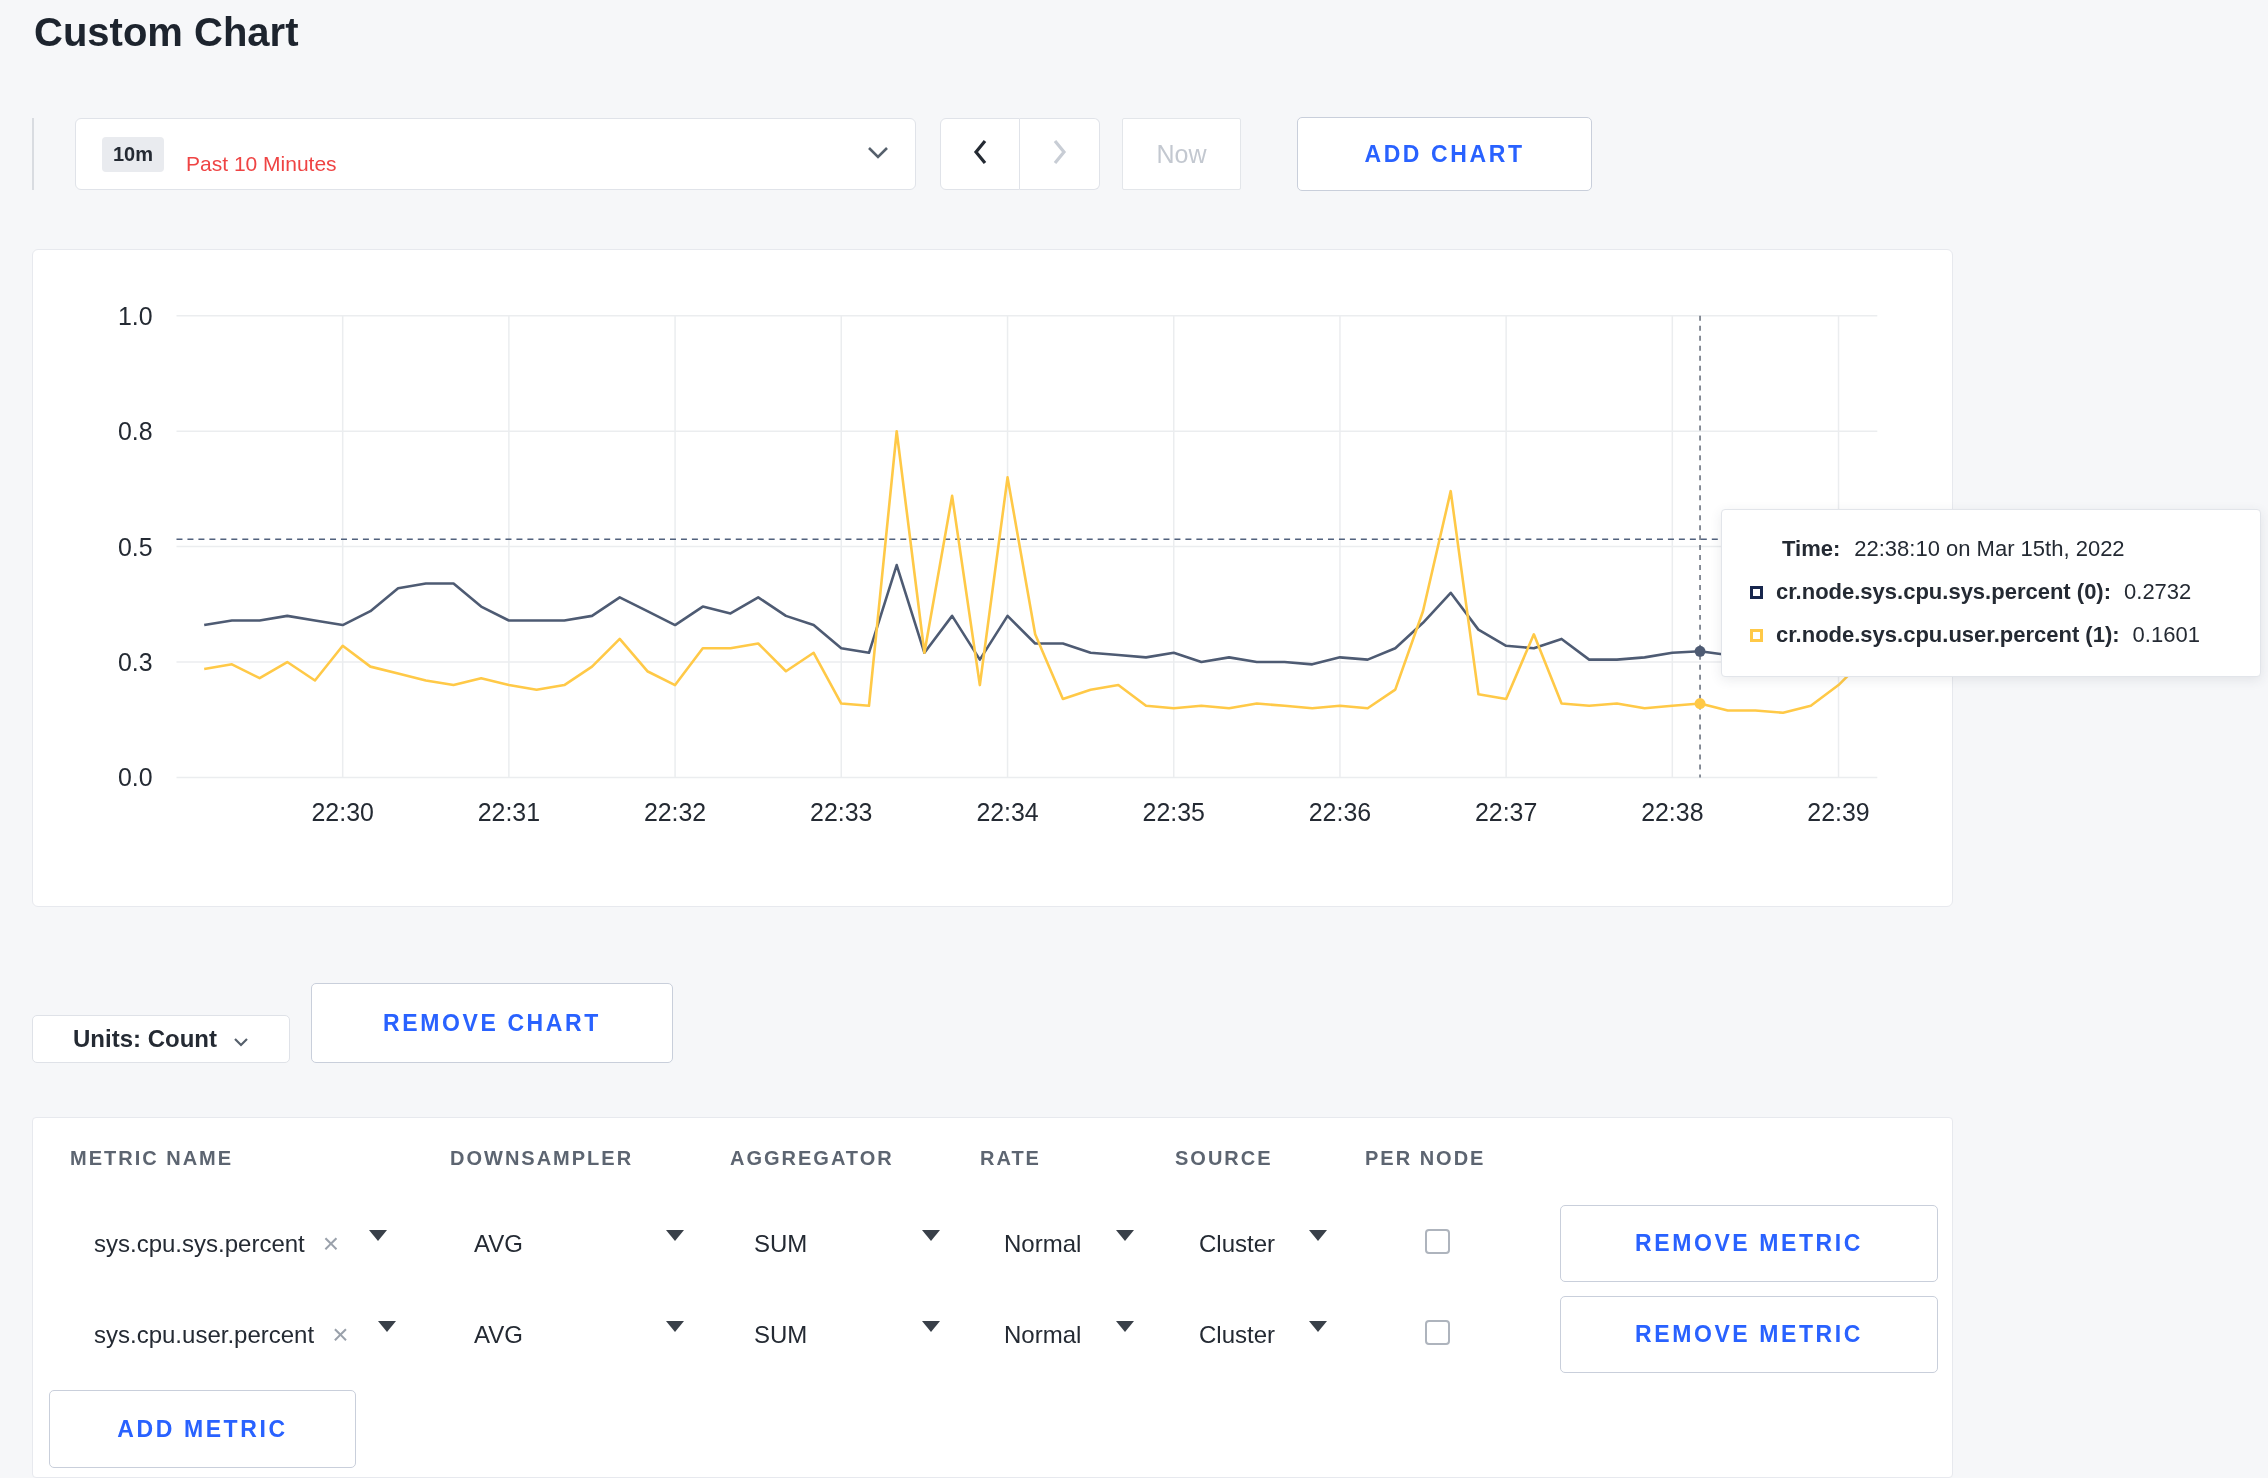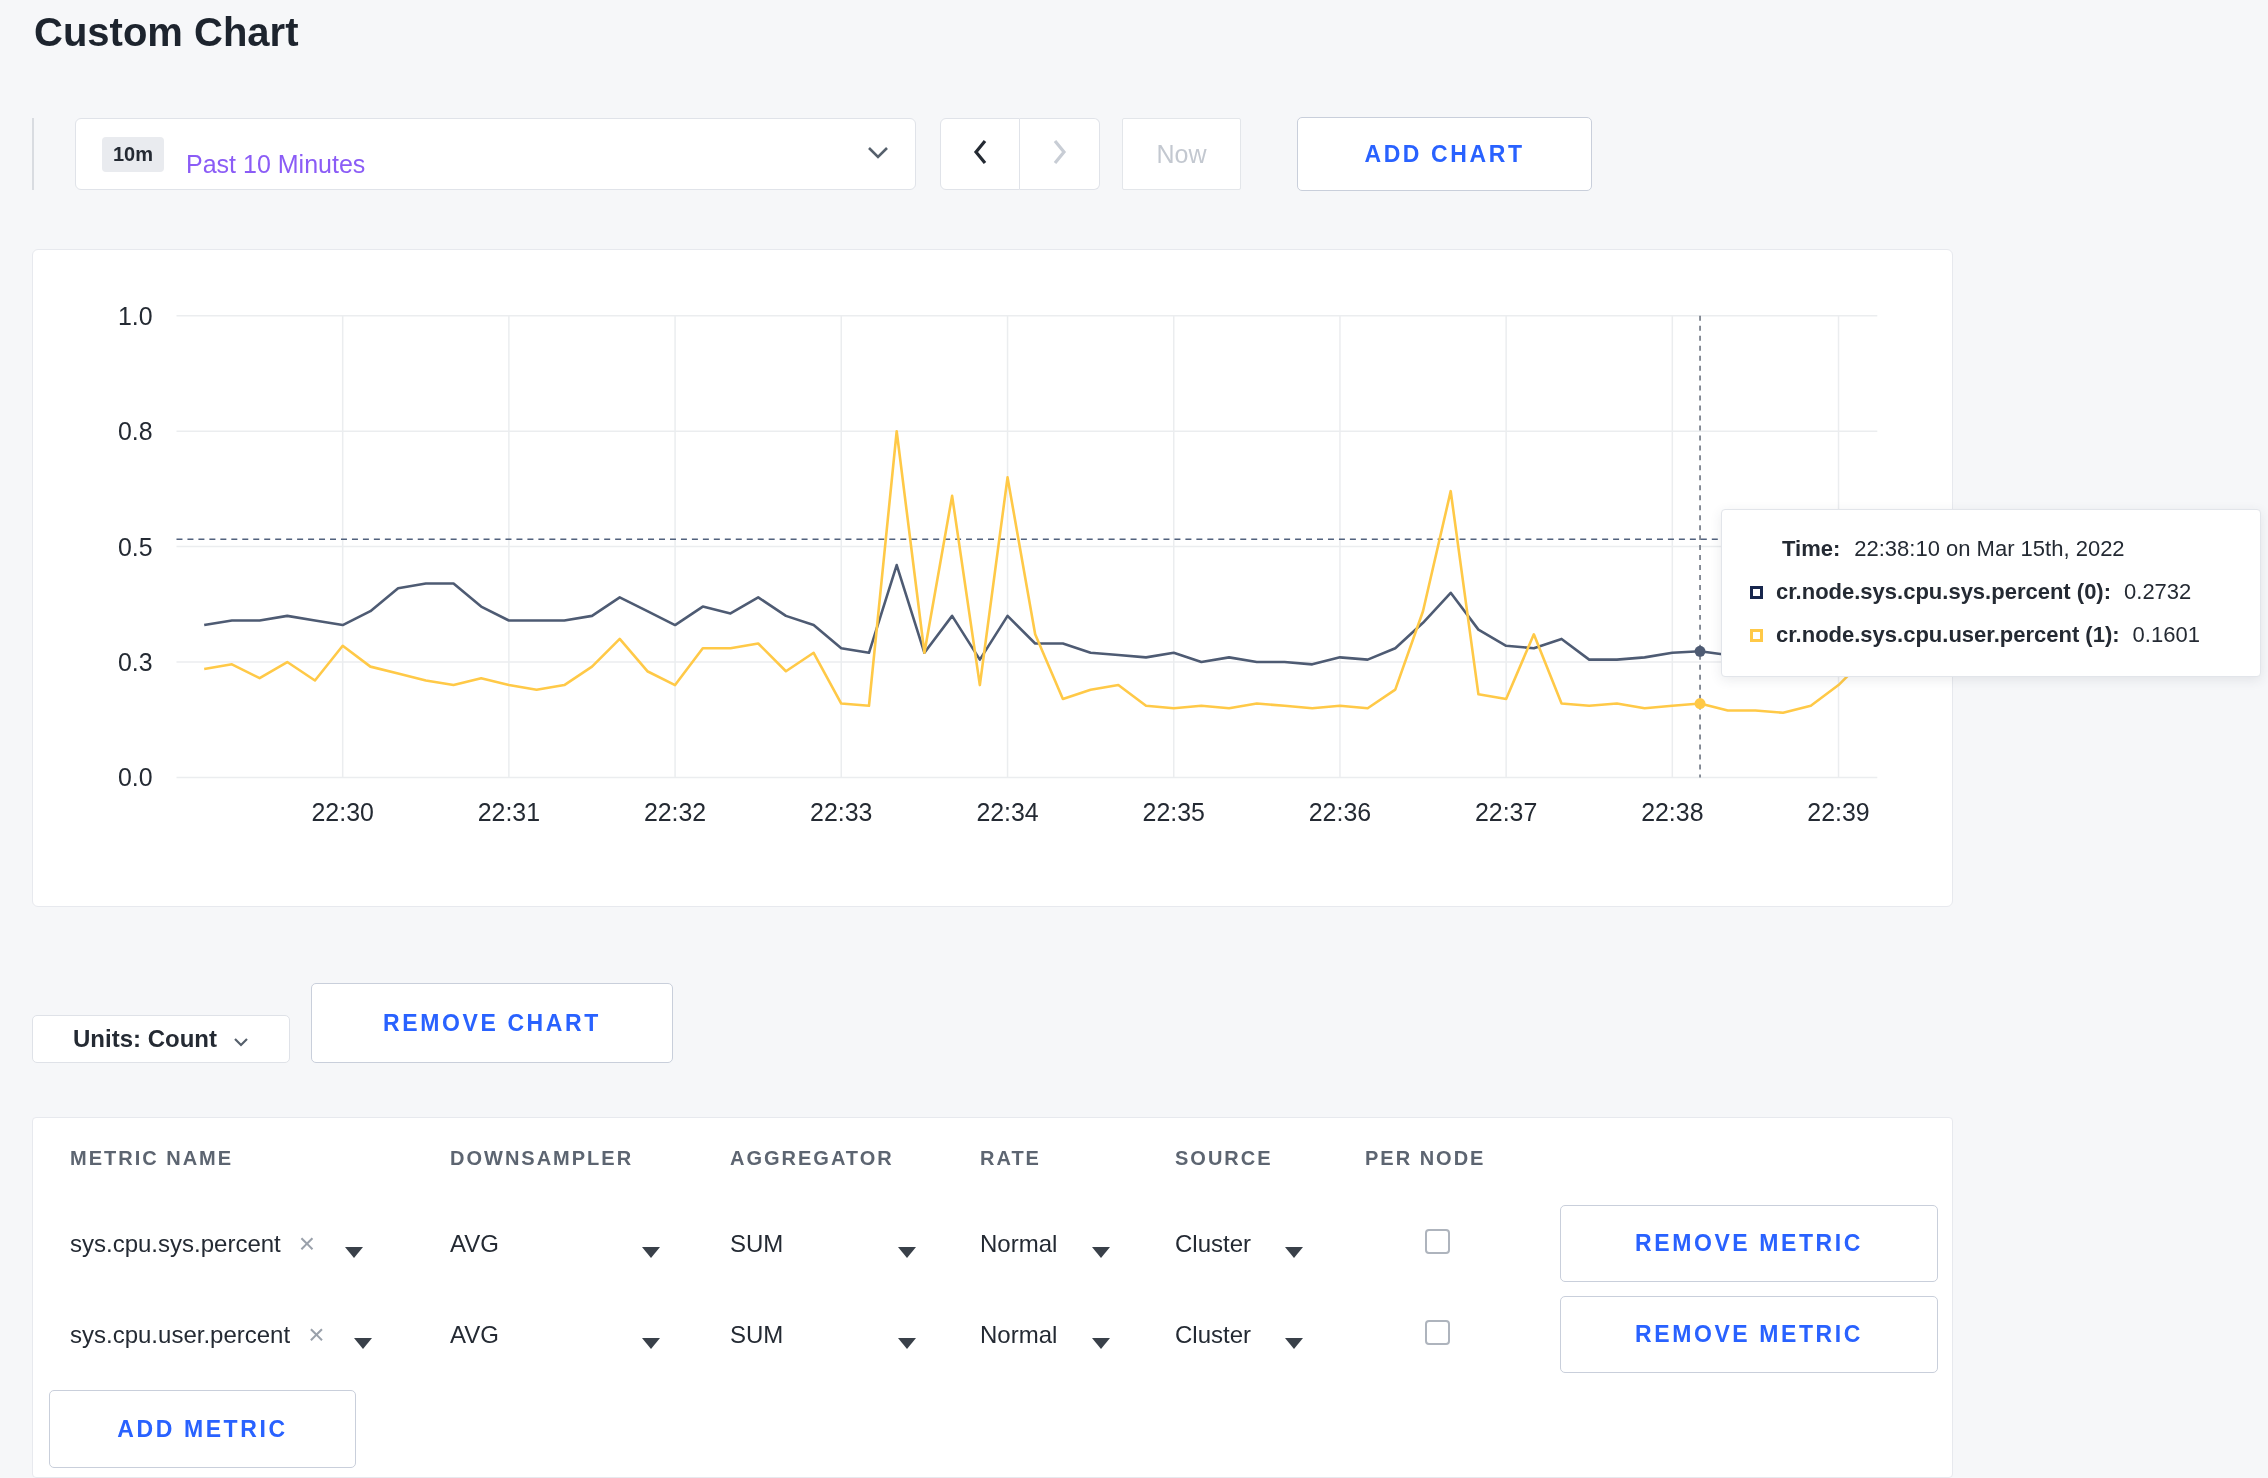--- a/index.html
+++ b/index.html
@@ -19,21 +19,21 @@
   .toolbar { position: absolute; left: 32px; top: 118px; height: 72px; display: flex; align-items: stretch; }
   .toolbar-divider { width: 2px; background: #d9dce1; margin-right: 41px; }
   .time-select {
     width: 841px; background: #fff; border: 1.5px solid #e0e3e9; border-radius: 6px;
     display: flex; align-items: center; padding: 0 26px; cursor: pointer;
   }
   .range-badge {
     background: #e9ebef; border-radius: 4px; font-size: 20px; font-weight: 700;
     padding: 6px 11px; margin-right: 22px; color: #242a33;
   }
-  .range-label { font-size: 25px; color: #8b5cf6; margin-top: 20px; }
+  .range-label { font-size: 21px; color: #ef4444; margin-top: 20px; }
   .time-select .chev { margin-left: auto; }
   .nav-group { display: flex; margin-left: 24px; }
   .nav-btn {
     width: 80px; background: #fff; border: 1.5px solid #e0e3e9;
     display: flex; align-items: center; justify-content: center; cursor: pointer;
   }
   .nav-btn.prev { border-radius: 6px 0 0 6px; }
   .nav-btn.next { border-radius: 0 6px 6px 0; border-left: none; }
   .now-btn {
     margin-left: 22px; width: 119px; background: #fff; border: 1.5px solid #e3e6ea; border-radius: 2px;
@@ -81,21 +81,21 @@
   }
   .metrics-grid {
     display: grid; grid-template-columns: 380px 280px 250px 195px 190px 195px auto;
     align-items: center; padding: 0 19px 0 37px;
   }
   .mg-header { height: 80px; }
   .mg-header .hdr {
     font-size: 20px; font-weight: 700; letter-spacing: 2px; color: #5d6571; text-transform: uppercase;
   }
   .mg-row { height: 91px; }
-  .sel { display: inline-flex; align-items: flex-end; font-size: 24px; cursor: pointer; }
+  .sel { display: inline-flex; align-items: flex-start; font-size: 24px; cursor: pointer; margin-left: 24px; }
   .caret {
     width: 0; height: 0; border-left: 9px solid transparent; border-right: 9px solid transparent;
     border-top: 11px solid #394049; margin-left: auto; flex: none;
   }
   .sel-metric { width: 318px; }
   .clear-x { color: #9aa1ab; font-size: 28px; margin-left: 18px; line-height: 1; cursor: pointer; }
   .sel-metric .caret { margin-left: 30px; }
   .w210 { width: 210px; } .w186 { width: 186px; gap: 32px; } .w130 { width: 130px; } .w128 { width: 128px; }
   .per-node-cell input[type="checkbox"] {
     appearance: none; -webkit-appearance: none;

